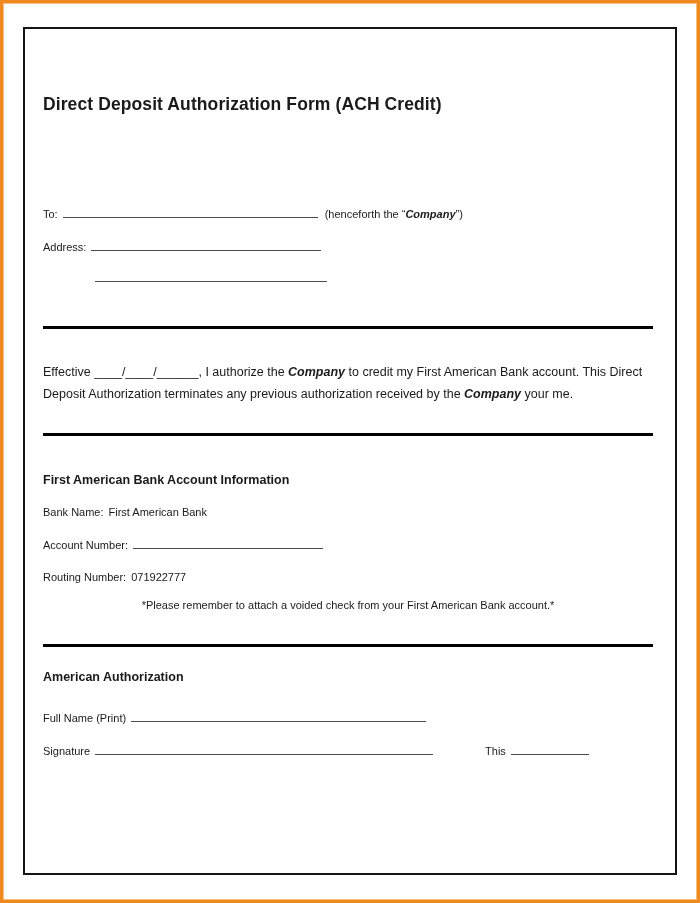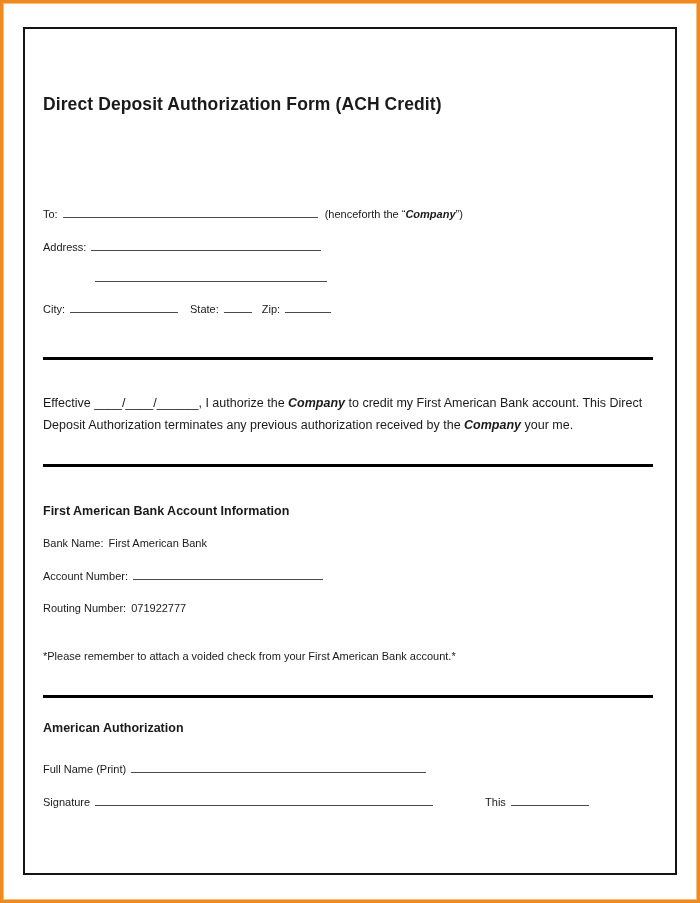--- a/index.html
+++ b/index.html
@@ -75,21 +75,21 @@
   }
   .sec-head {
     margin-top: 36px;
     font-weight: 700;
     font-size: 12.5px;
     line-height: 16px;
   }
   .sec-head-cust { margin-top: 22px; }
   .bank-row { margin-top: 16px; }
   .val { margin-left: 5px; }
-  .note-row { margin-top: 32px; }
+  .note-row { margin-top: 12px; text-align: center; }
   .fullname-row { margin-top: 24px; }
   .sig-row { margin-top: 16px; }
   .date-group { margin-left: 52px; }
 </style>
 </head>
 <body>
 
 <div class="frame">
   <div class="border-box">
 
@@ -100,23 +100,20 @@
     </div>
 
     <div class="row addr-row">
       <span>Address:</span><span class="blank w-addr"></span>
     </div>
 
     <div class="row addr2-row">
       <span class="blank w-addr2"></span>
     </div>
 
-    <div class="row city-row">
-      <span>City:</span><span class="blank w-city"></span><span class="gap-lbl">State:</span><span class="blank w-state"></span><span class="gap-lbl2">Zip:</span><span class="blank w-zip"></span>
-    </div>
 
     <div class="divider divider-1"></div>
 
     <p class="para"><span>Effective ____/____/______, I authorize the </span><span class="company">Company</span><span> to credit my First American Bank account. This Direct Deposit Authorization terminates any previous authorization received by the </span><span class="company">Company</span><span> your me.</span></p>
 
     <div class="divider divider-2"></div>
 
     <div class="row sec-head">First American Bank Account Information</div>
 
     <div class="row bank-row">

